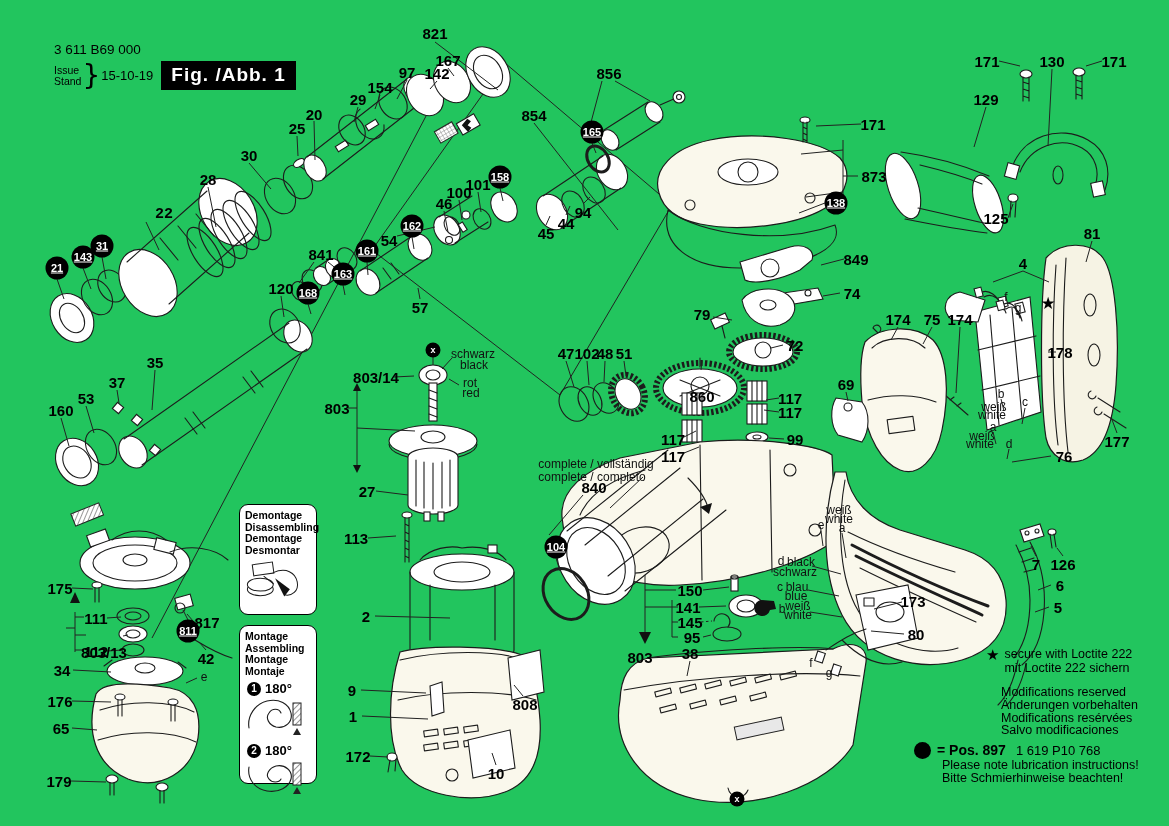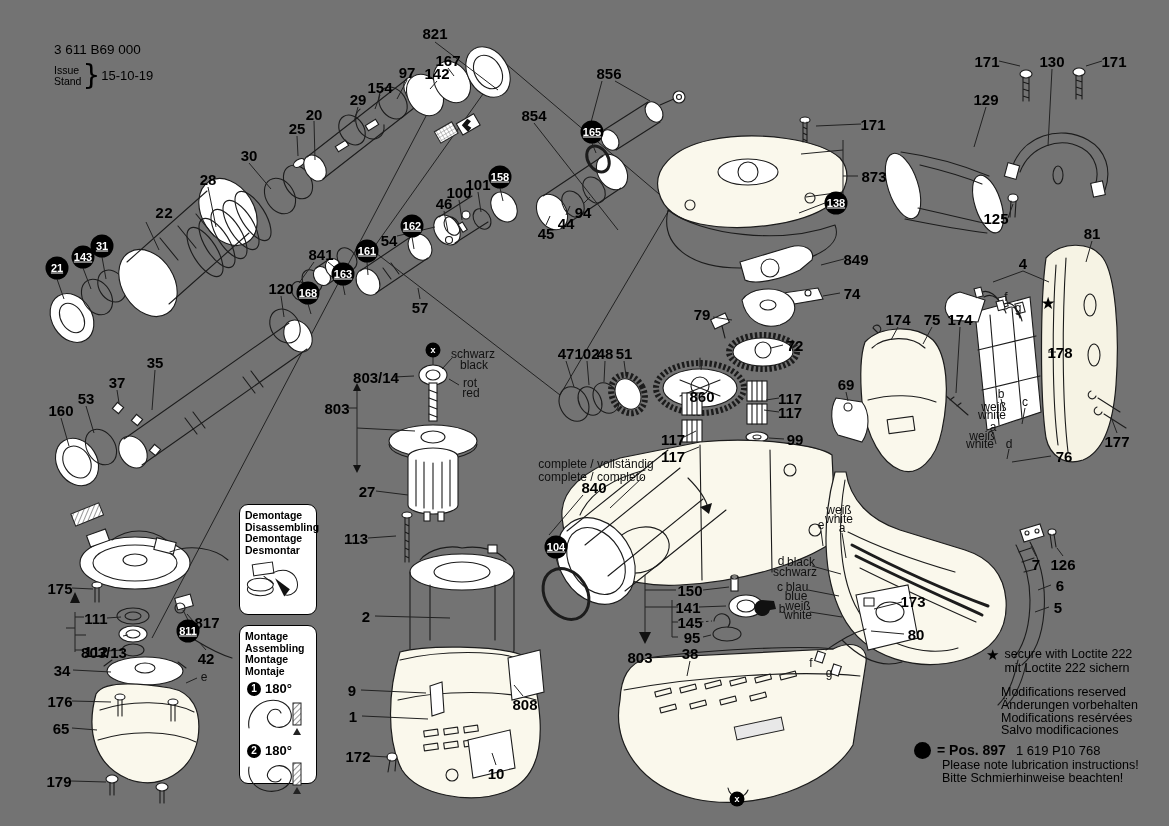--- a/index.html
+++ b/index.html
@@ -1,16 +1,16 @@
 <!DOCTYPE html>
 <html><head>
 <meta charset="utf-8">
 <style>
   html,body{margin:0;padding:0;background:#fff;}
-  #stage{position:relative;width:1169px;height:826px;background:#737373;overflow:hidden;
+  #stage{position:relative;width:1169px;height:826px;background:#22c55e;overflow:hidden;
          font-family:"Liberation Sans",sans-serif;color:#000;}
   #art{position:absolute;left:0;top:0;}
   
   .co{position:absolute;transform:translate(-50%,-50%);white-space:nowrap;z-index:5;}
   .co-n{font-weight:bold;font-size:15px;color:#000;}
   .co-t{font-size:12px;color:#111;}
   .co-c{background:#000;color:#fff;border-radius:50%;width:23px;height:23px;line-height:23px;
         text-align:center;font-size:11px;font-weight:bold;text-decoration:underline;}
   .co-x{background:#000;color:#fff;border-radius:50%;width:15px;height:15px;line-height:15px;
         text-align:center;font-size:9px;font-weight:bold;}
@@ -538,20 +538,21 @@
 
 <div class="titleblock">
   <div class="pn">3 611 B69 000</div>
   <div class="issuerow">
     <div class="issuecol">
       <div>Issue</div>
       <div>Stand</div>
     </div>
     <span class="brace">}</span>
     <span class="date">15-10-19</span>
+    <span class="figbox">Fig. /Abb. 1</span>
   </div>
 </div>
 
 <div class="inset demobox">
   <div class="line">Demontage</div>
   <div class="line">Disassembling</div>
   <div class="line">Demontage</div>
   <div class="line">Desmontar</div>
   <svg width="62" height="48" viewBox="0 0 66 52">
     <ellipse cx="16" cy="36" rx="14" ry="7" class="sw"></ellipse>

